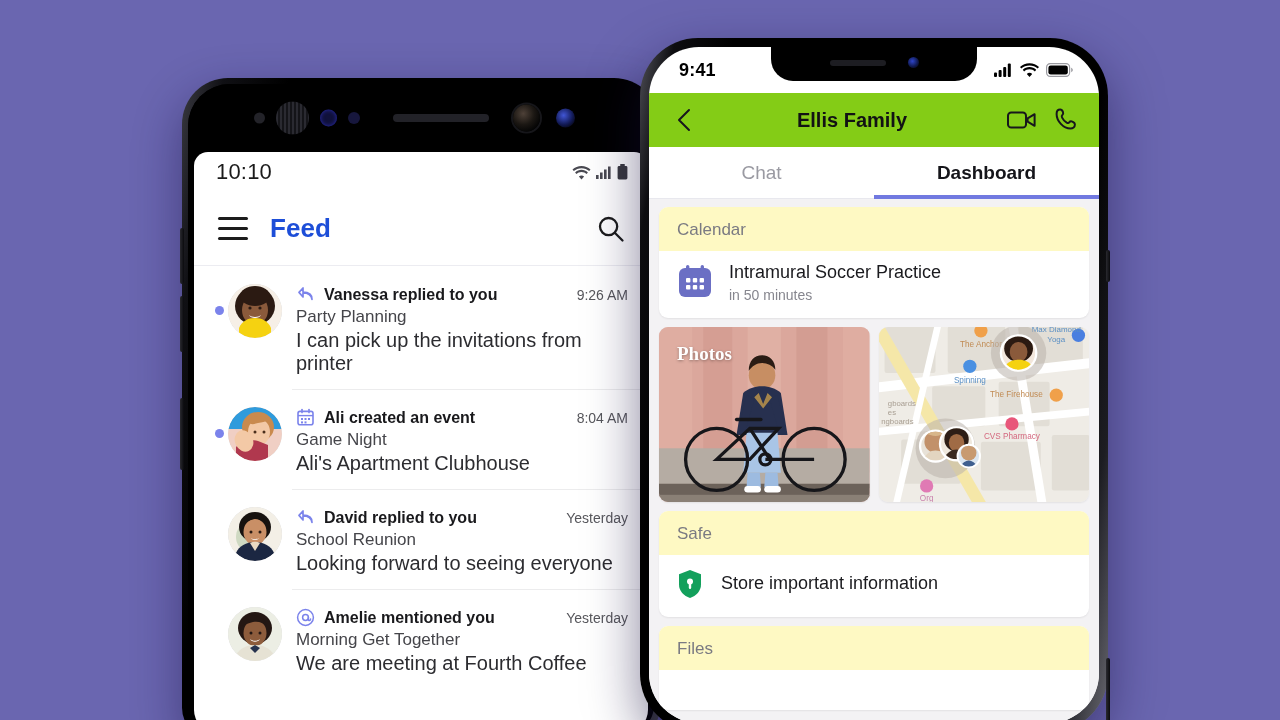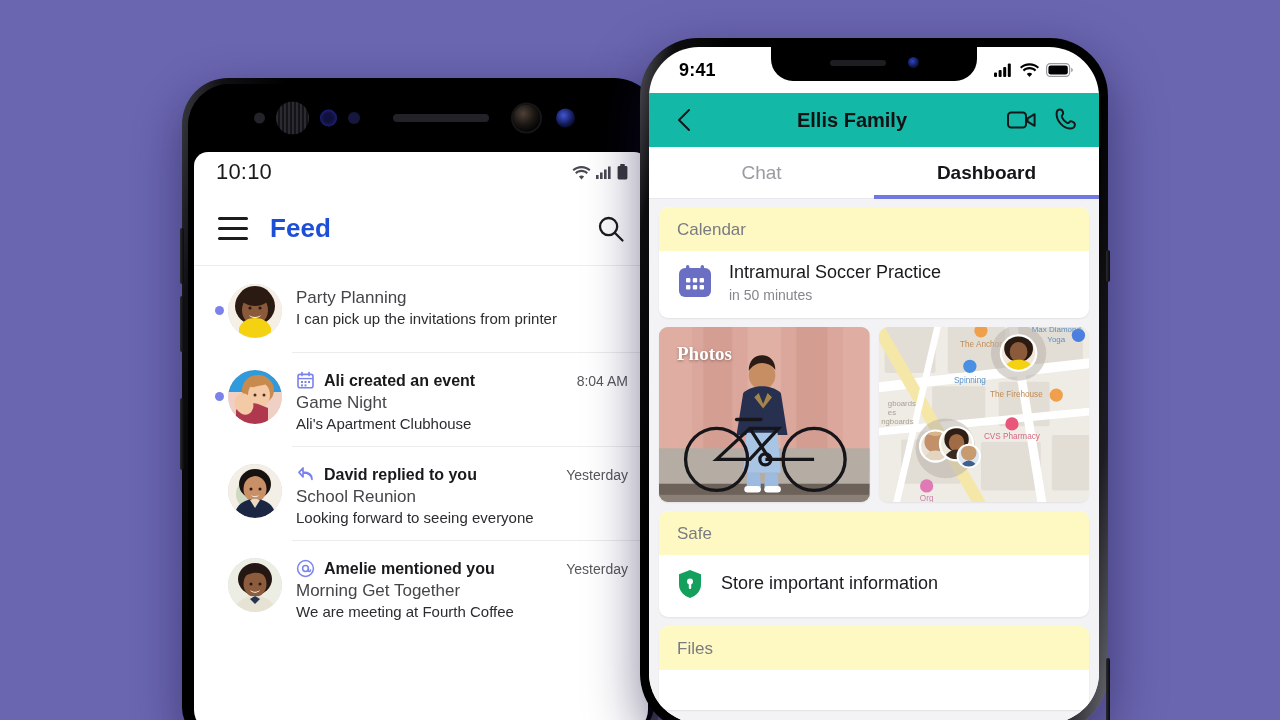--- a/index.html
+++ b/index.html
@@ -76,21 +76,21 @@
   .avatar { width:54px; height:54px; border-radius:50%; flex:0 0 54px;
             margin-left:20px; overflow:hidden; position:relative; background:#ddd; }
   .avatar svg { display:block; width:100%; height:100%; }
   .feed-body { flex:1; min-width:0; padding-top:1px; }
   .feed-row1 { display:flex; align-items:center; gap:9px; }
   .act-icon { width:19px; height:19px; flex:0 0 19px; color:#7b83eb; }
   .act-icon svg { display:block; width:19px; height:19px; }
   .feed-title { font-size:16px; font-weight:bold; color:#19191c; white-space:nowrap; }
   .feed-time { margin-left:auto; font-size:14px; color:#57575c; white-space:nowrap; padding-left:8px; }
   .feed-sub { font-size:17px; color:#45454a; margin-top:3px; }
-  .feed-msg { font-size:15px; color:#2c2c30; margin-top:2px; }
+  .feed-msg { font-size:20px; color:#2c2c30; margin-top:2px; }
 
   
   #phone-right {
     position:absolute;
     left:640px; top:38px;
     width:468px; height:694px;
     border-radius:58px;
     background:linear-gradient(100deg,#53535b 0%, #0d0d10 6%, #000 16%, #000 80%, #1d1d23 91%, #6a6a72 100%);
     box-shadow:0 20px 52px rgba(20,12,60,.5);
     padding:9px;
@@ -111,21 +111,21 @@
                     background:radial-gradient(circle at 40% 38%,#2f45c9 0%,#101a52 55%,#05050c 90%); margin-top:-3px; }
 
   .right-statusbar {
     height:46px; display:flex; align-items:center; justify-content:space-between;
     padding:0 26px 0 30px; position:relative; z-index:7;
   }
   .rs-time { font-size:18px; font-weight:bold; color:#000; letter-spacing:.2px; }
   .rs-icons { display:flex; align-items:center; gap:7px; }
 
   .right-navbar {
-    height:54px; display:flex; align-items:center; padding:0 22px 0 24px; gap:0; background:#14b8a6;
+    height:54px; display:flex; align-items:center; padding:0 22px 0 24px; gap:0; background:#84cc16;
   }
   .nav-back { width:24px; cursor:pointer; }
   .nav-title { flex:1; text-align:center; font-size:20px; font-weight:bold; color:#121214; }
   .nav-actions { display:flex; align-items:center; gap:18px; }
 
   .tabs { display:flex; height:52px; background:#fff; position:relative; }
   .tab { flex:1; display:flex; align-items:center; justify-content:center;
          font-size:19px; color:#9a9aa2; cursor:pointer; }
   .tab.active { color:#15151a; font-weight:bold; }
   .tabs::after { content:""; position:absolute; bottom:0; left:0; right:0; height:1px; background:#e8e8ee; }
@@ -230,20 +230,29 @@
                 <ellipse cx="27" cy="26" rx="13" ry="15" fill="#8a5a3b"></ellipse>
                 <ellipse cx="27" cy="12" rx="15" ry="10" fill="#2b1a12"></ellipse>
                 <path d="M11 44c3-7 9-10 16-10s13 3 16 10v10H11z" fill="#f5d211"></path>
                 <circle cx="22" cy="24" r="1.6" fill="#2b1a12"></circle>
                 <circle cx="32" cy="24" r="1.6" fill="#2b1a12"></circle>
                 <path d="M21 31c2.3 2.6 9.7 2.6 12 0-1.5 4-10.5 4-12 0z" fill="#fff"></path>
               </g>
             </svg>
           </span>
           <div class="feed-body">
+            <div class="feed-row1">
+              <span class="act-icon">
+                <svg viewBox="0 0 19 19">
+                    <path d="M16 14.5c-.6-4.4-4-6.6-9-6.6V12L3 7.4 7 3v4c6.3 0 9.5 3.4 9 7.5z" fill="none" stroke="#7b83eb" stroke-width="1.7" stroke-linejoin="round" stroke-linecap="round"></path>
+                  </svg>
+              </span>
+              <span class="feed-title">Vanessa replied to you</span>
+              <span class="feed-time">9:26 AM</span>
+            </div>
             <div class="feed-sub">Party Planning</div>
             <div class="feed-msg">I can pick up the invitations from printer</div>
           </div>
         </div>
 
         <div class="feed-item">
           <span class="unread-dot"></span>
           <span class="avatar">
             <svg viewBox="0 0 54 54">
               <defs>

